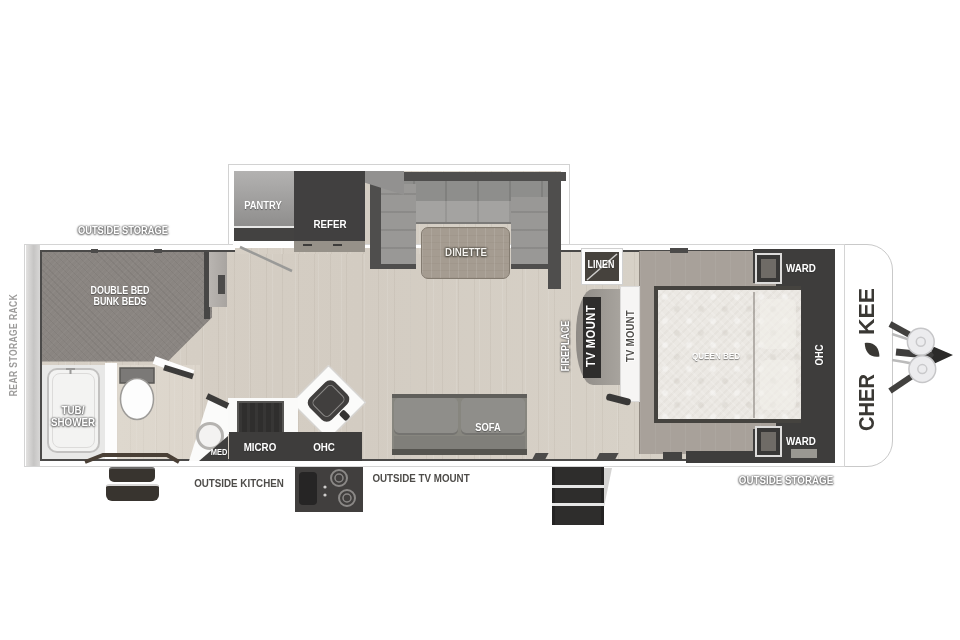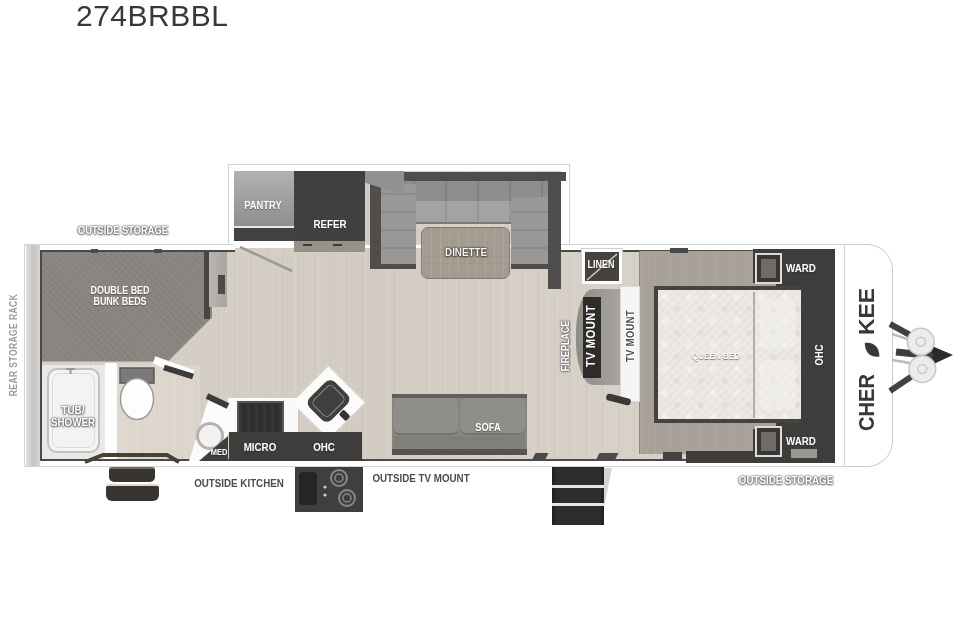--- a/index.html
+++ b/index.html
@@ -19,21 +19,20 @@
     background-image:
       repeating-linear-gradient(90deg, rgba(255,255,255,0.08) 0 1px, rgba(255,255,255,0) 1px 19px),
       repeating-linear-gradient(90deg, rgba(120,108,92,0.05) 0 1px, rgba(0,0,0,0) 1px 13px),
       linear-gradient(90deg,#ded8ce,#dcd5cb);}
   .dark{background:#3e3d3c;}
 </style>
 </head>
 <body>
 <div id="c">
 
-  <div class="abs" style="left:76px;top:-1px;font-size:30px;color:#383838;letter-spacing:0.5px;">274BRBBL</div>
 
   <div class="abs" style="left:808px;top:244px;width:85px;height:223px;background:#ffffff;border:1.5px solid #c9c9c9;border-radius:0 26px 26px 0;box-sizing:border-box;"></div>
 
   <div class="abs" style="left:228px;top:164px;width:342px;height:88px;background:#ffffff;border:1px solid #d2d2d2;box-sizing:border-box;"></div>
   <div class="abs floor" style="left:235px;top:171px;width:326px;height:81px;"></div>
 
   <div class="abs" style="left:24px;top:244px;width:821px;height:223px;background:#ffffff;border:1px solid #d4d4d4;box-sizing:border-box;"></div>
 
   <div class="abs" style="left:26px;top:245px;width:14px;height:221px;background:linear-gradient(90deg,#e2e1e0,#c6c5c4 55%,#d8d7d6);"></div>
 

